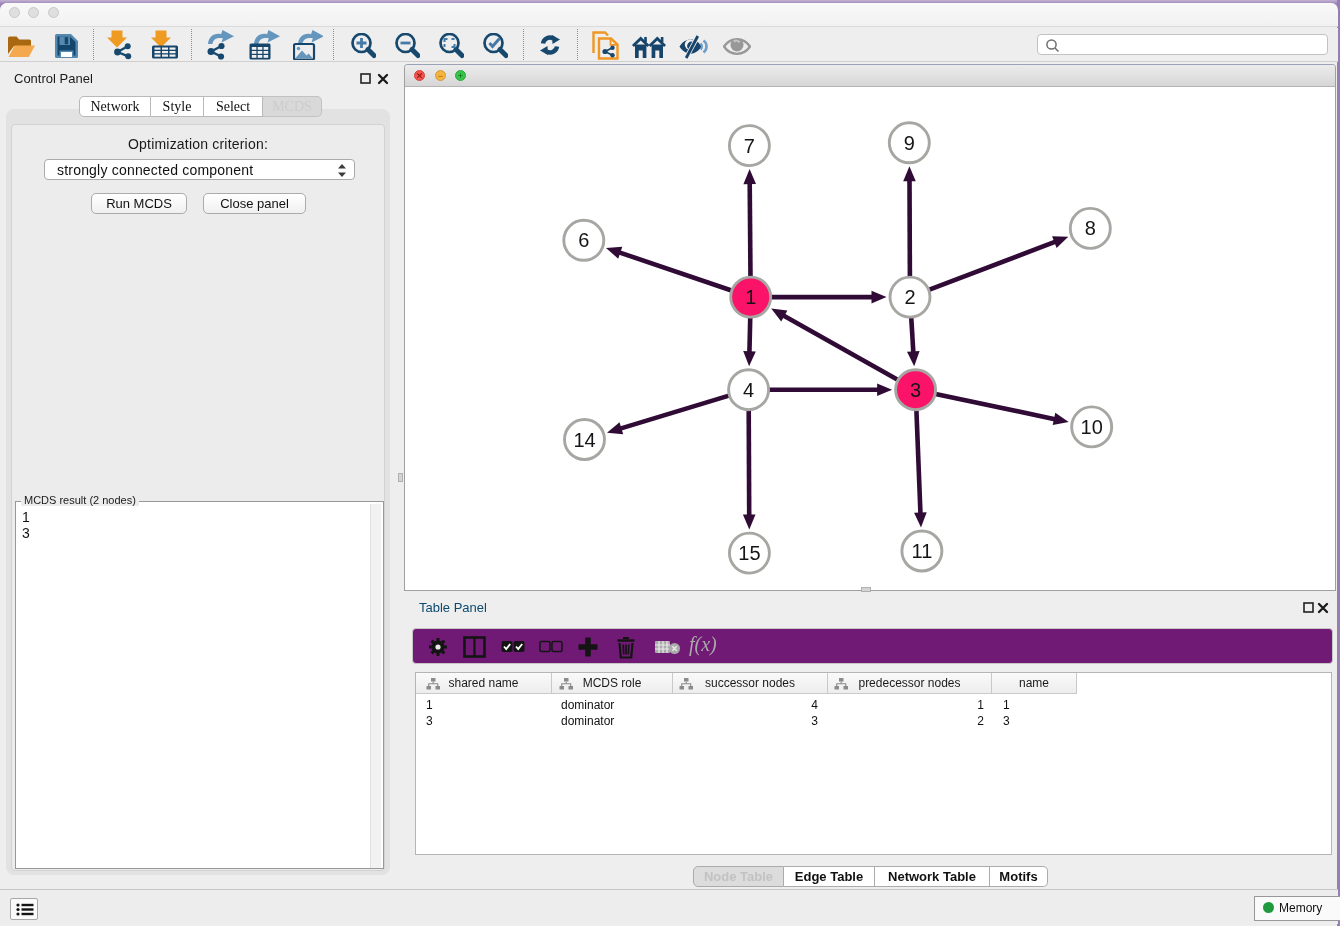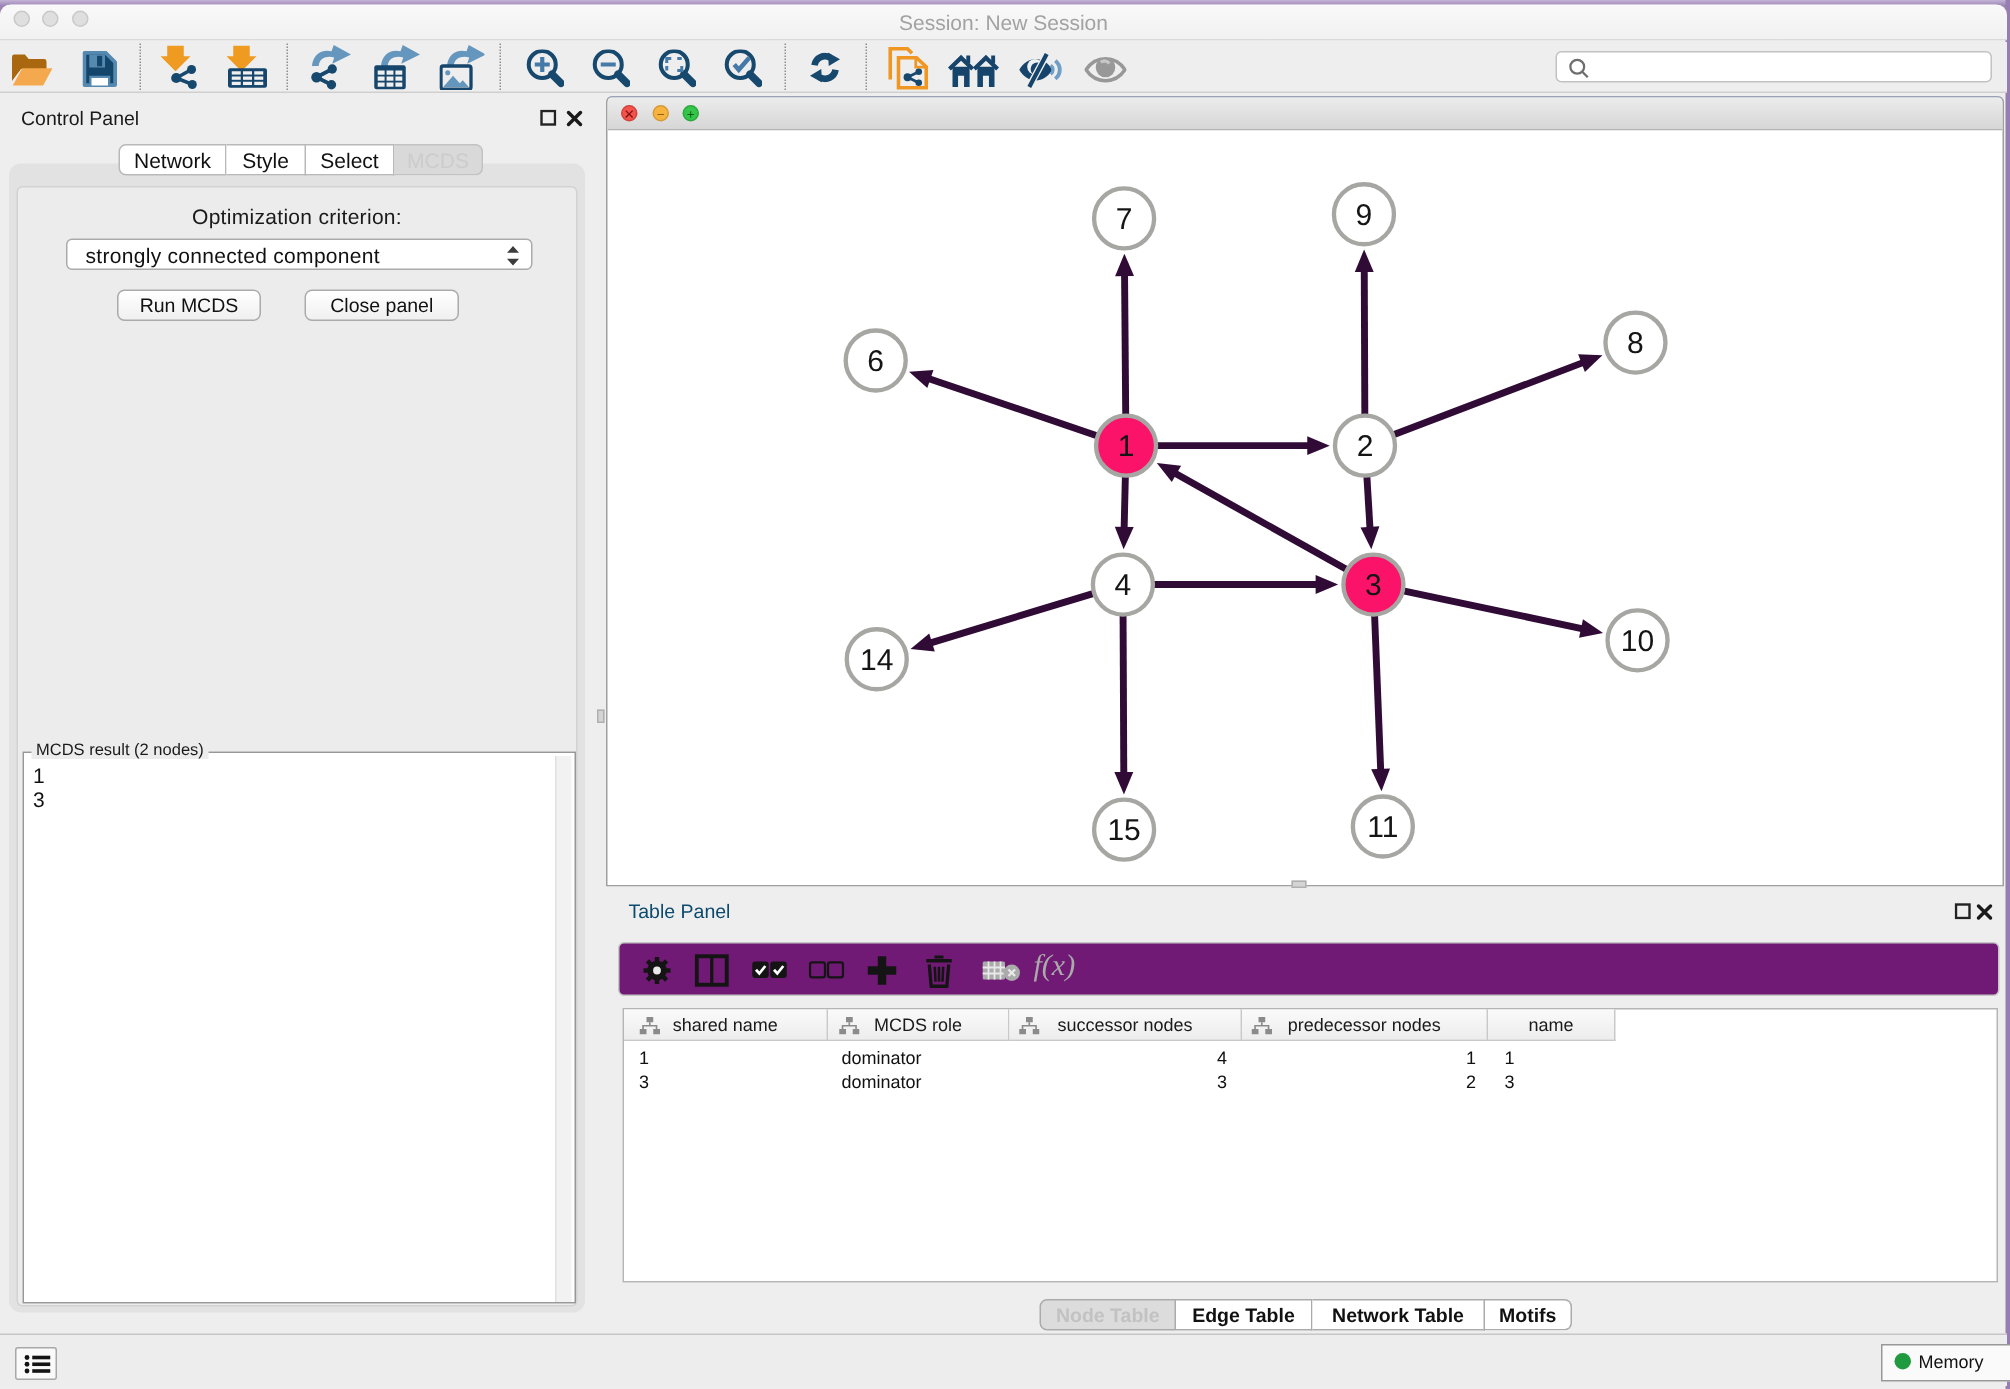--- a/index.html
+++ b/index.html
@@ -12,21 +12,21 @@
 #wtitle { top:4px; left:0; width:1338px; text-align:center; font-size:14px; color:#a2a2a2; }
 #toolbar { left:0; top:28px; width:1338px; height:34px; background:#eeeeee; border-bottom:1px solid #cfcfcf; }
 .sep { top:1px; width:1px; height:31px; border-left:1px dotted #8e8e8e; }
 #search { left:1037px; top:6px; width:291px; height:21px; background:#fff; border:1px solid #c2c2c2; border-radius:4px; }
 
 #cp-title { left:14px; top:71px; font-size:13px; color:#1a1a1a; }
 #cp-box { left:6px; top:109px; width:384px; height:766px; background:#e2e2e2; border-radius:8px; }
 #cp-inner { left:11px; top:124px; width:374px; height:747px; background:#ececec; border:1px solid #d2d2d2; border-radius:4px; }
 .tabrow { display:flex; }
 #cp-tabs { left:79px; top:96px; height:21px; }
-.tab { font-size:14px; color:#111; background:#fff; border:1px solid #b9b9b9; border-left:none; height:21px; line-height:20px; text-align:center; }
+.tab { font-size:14px; color:#111; background:#fff; border:1px solid #b9b9b9; border-left:none; height:21px; line-height:20px; text-align:center;font-family:Liberation Serif, serif; }
 .tab.first { border-left:1px solid #b9b9b9; border-radius:5px 0 0 5px; }
 .tab.sel { background:#d9d9d9; color:#ccc; border-radius:0 5px 5px 0; border-color:#c2c2c2; }
 #optlabel { left:11px; top:136px; width:374px; text-align:center; font-size:14px; letter-spacing:0.2px; color:#1a1a1a; }
 #dropdown { left:44px; top:159px; width:311px; height:21px; background:#fff; border:1px solid #ababab; border-radius:4px; font-size:14px; letter-spacing:0.2px; color:#111; line-height:20px; padding-left:12px; }
 .btn { background:linear-gradient(#ffffff,#f0f0f0); border:1px solid #ababab; border-radius:5px; font-size:13px; color:#111; text-align:center; line-height:19px; height:21px; }
 #fieldset { left:15px; top:501px; width:369px; height:368px; border:1px solid #989898; background:#fff; }
 #legend { left:21px; top:494px; font-size:11px; color:#1a1a1a; background:#ececec; padding:0 3px; }
 #mcdsvals { left:22px; top:510px; font-size:14px; color:#111; line-height:15.5px; }
 #mcds-scroll { right:2px; top:2px; width:11px; height:364px; background:#f2f2f2; border-left:1px solid #e0e0e0; position:absolute; }
 
@@ -52,21 +52,20 @@
 #rightstrip { left:1337px; top:0; width:3px; height:926px; background:#967eb3; }
 </style>
 </head>
 <body>
 <div id="win" class="abs"></div>
 <div id="rightstrip" class="abs"></div>
 <div id="titlebar" class="abs">
   <div class="tl abs" style="left:9px"></div>
   <div class="tl abs" style="left:28px"></div>
   <div class="tl abs" style="left:48px"></div>
-  <div id="wtitle" class="abs">Session: New Session</div>
 </div>
 <div id="toolbar" class="abs">
   <div class="sep abs" style="left:93px"></div>
   <div class="sep abs" style="left:191px"></div>
   <div class="sep abs" style="left:333px"></div>
   <div class="sep abs" style="left:523px"></div>
   <div class="sep abs" style="left:577px"></div>
 
   <svg class="abs" style="left:8px;top:6px" width="27" height="24" viewBox="0 0 27 24">
     <path fill="#a9680f" d="M0 20 V4 q0-1.6 1.6-1.6 h7 l2.5 3 h10.3 q1.6 0 1.6 1.6 V12 H6 L0 20 Z"></path>
@@ -228,21 +227,21 @@
   <div class="tab" style="width:53px">Style</div>
   <div class="tab" style="width:59px">Select</div>
   <div class="tab sel" style="width:59px">MCDS</div>
 </div>
 <div id="optlabel" class="abs">Optimization criterion:</div>
 <div id="dropdown" class="abs">strongly connected component
   <svg class="abs" style="right:6px;top:2px" width="12" height="17" viewBox="0 0 12 17">
       <path d="M2 6.5 L6 2 L10 6.5 Z M2 10.5 L6 15 L10 10.5 Z" fill="#3c3c3c"></path>
     </svg>
 </div>
-<div class="btn abs" style="left:78px;top:193px;width:96px">Run MCDS</div>
+<div class="btn abs" style="left:91px;top:193px;width:96px">Run MCDS</div>
 <div class="btn abs" style="left:203px;top:193px;width:103px">Close panel</div>
 <div id="fieldset" class="abs">
     <div id="mcds-scroll"></div>
   </div>
 <div id="legend" class="abs">MCDS result (2 nodes)</div>
 <div id="mcdsvals" class="abs">1<br>3</div>
 
 <div id="netwin" class="abs">
   <div id="nettitle" class="abs">
     <div class="tl2 abs" style="left:9px;background:#f4534c;border:1px solid #cf443e;color:#7c100c">✕</div>

